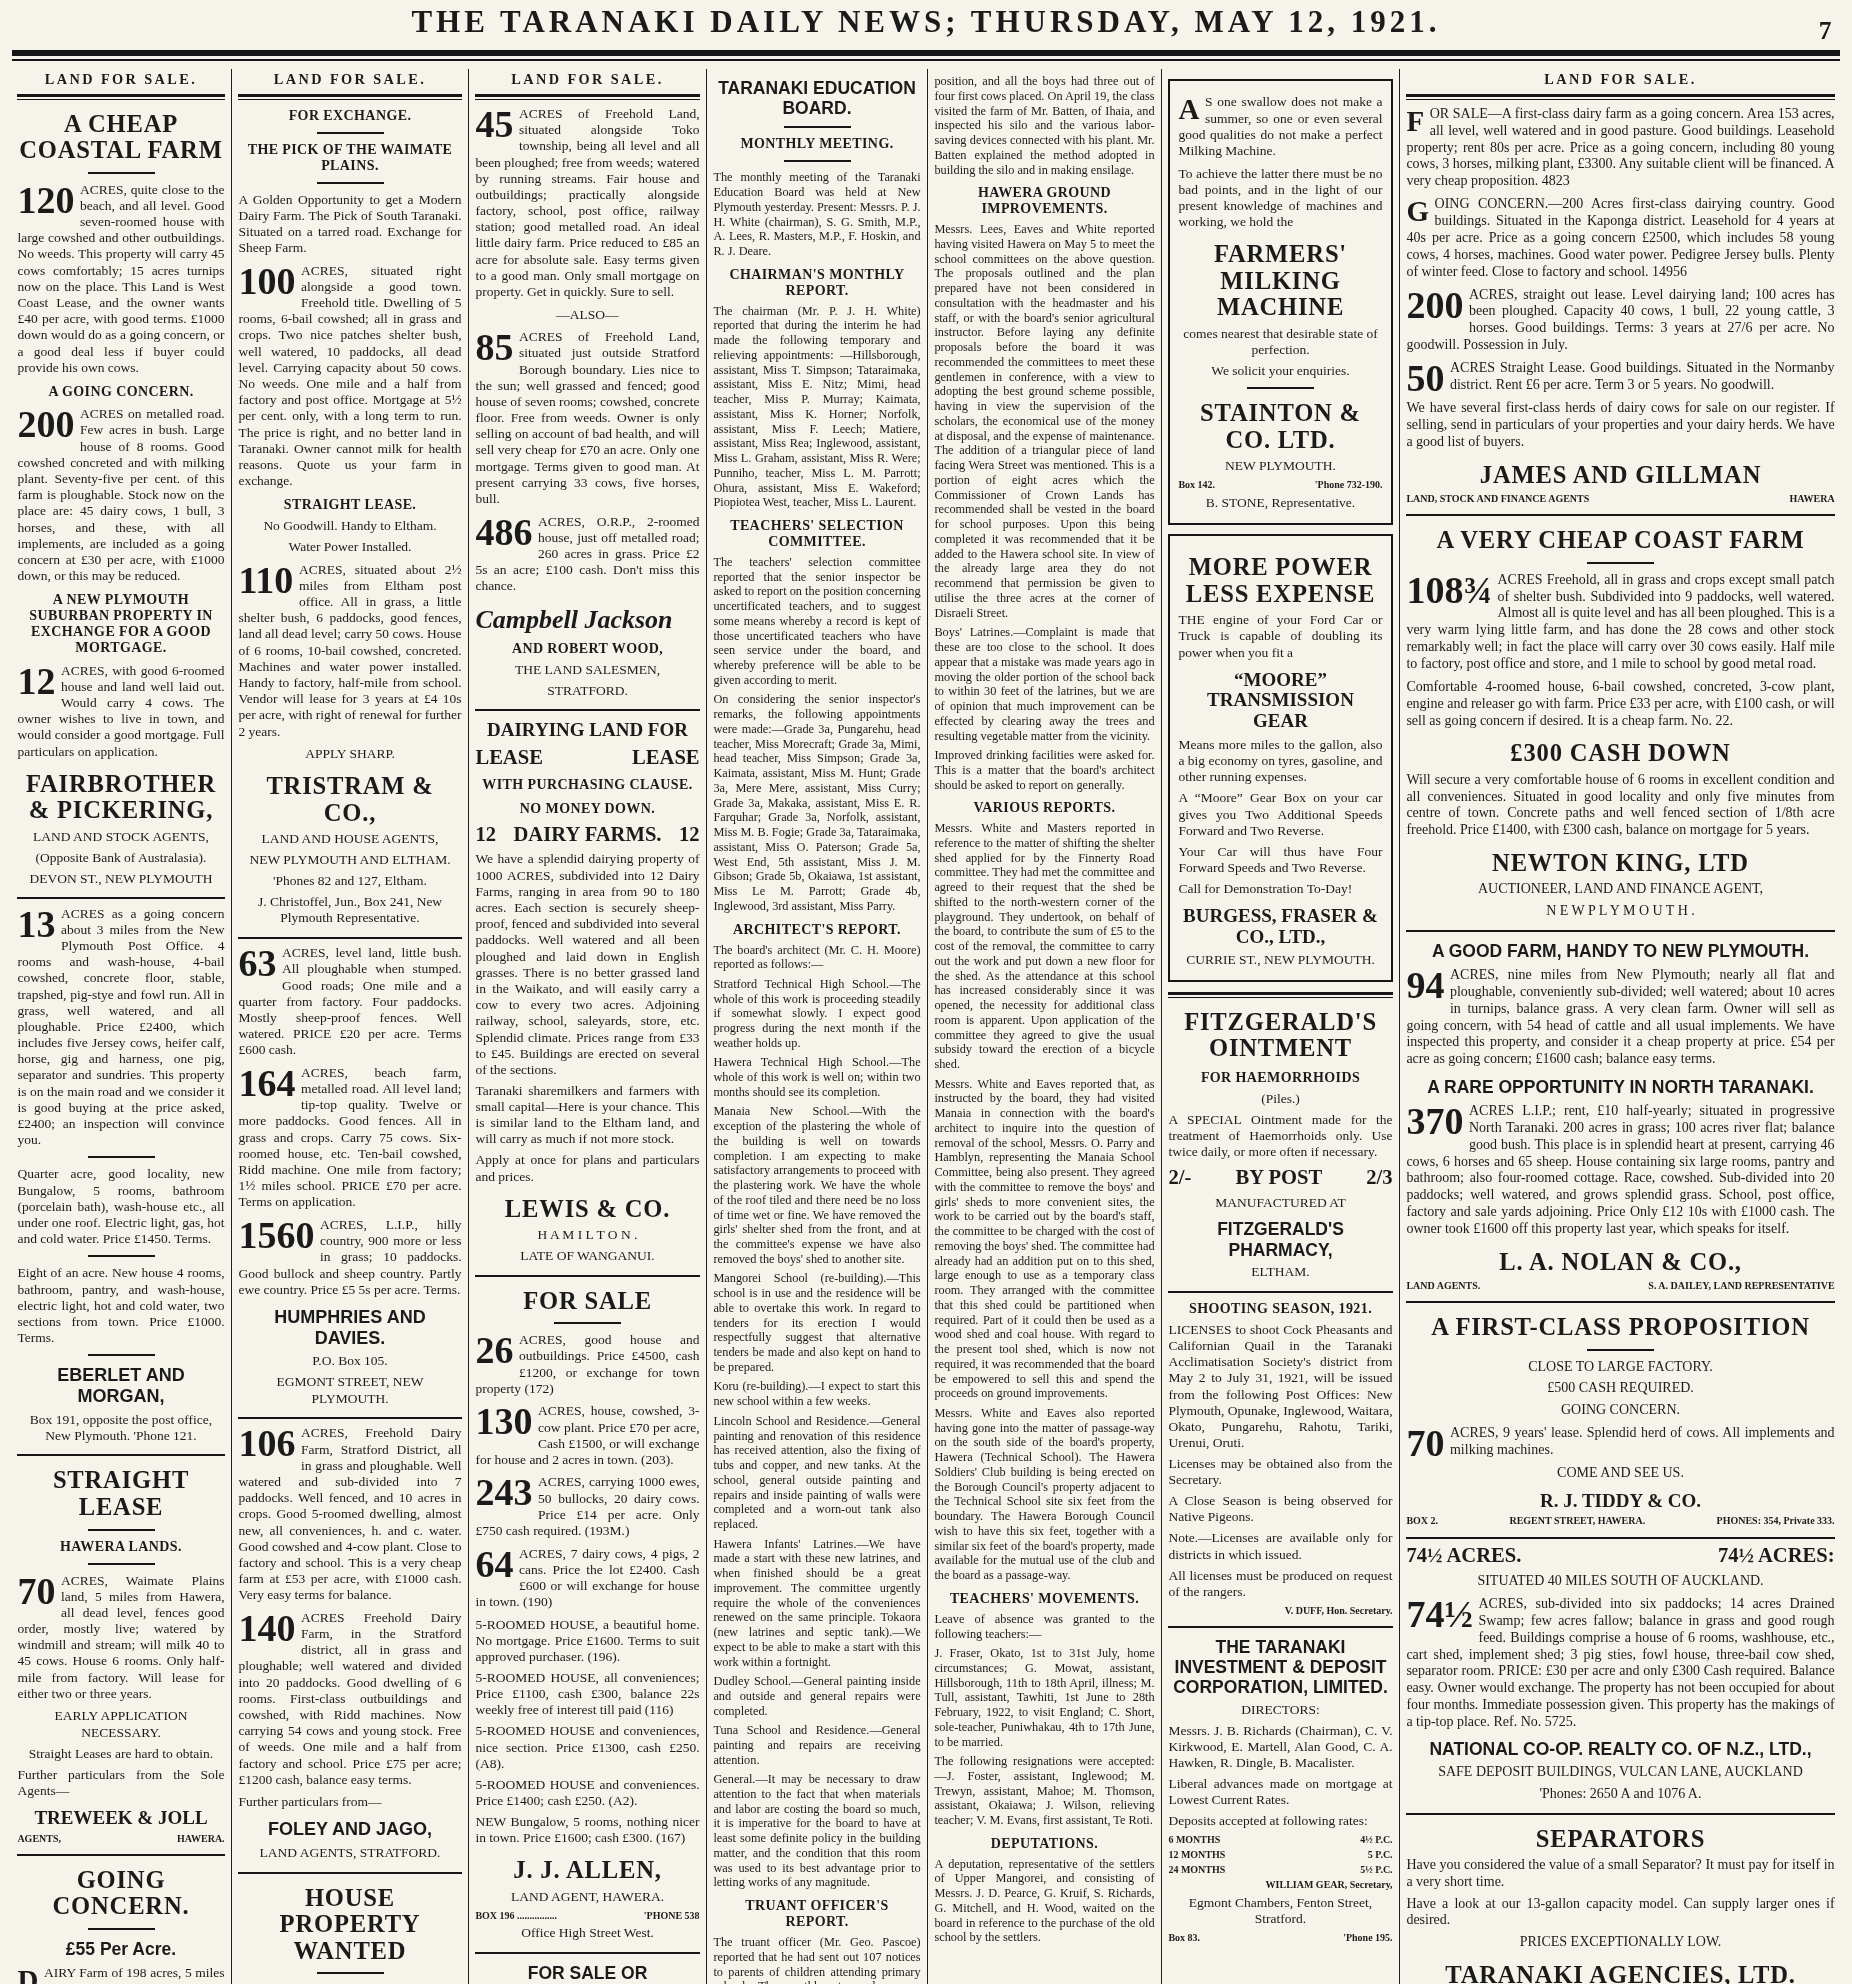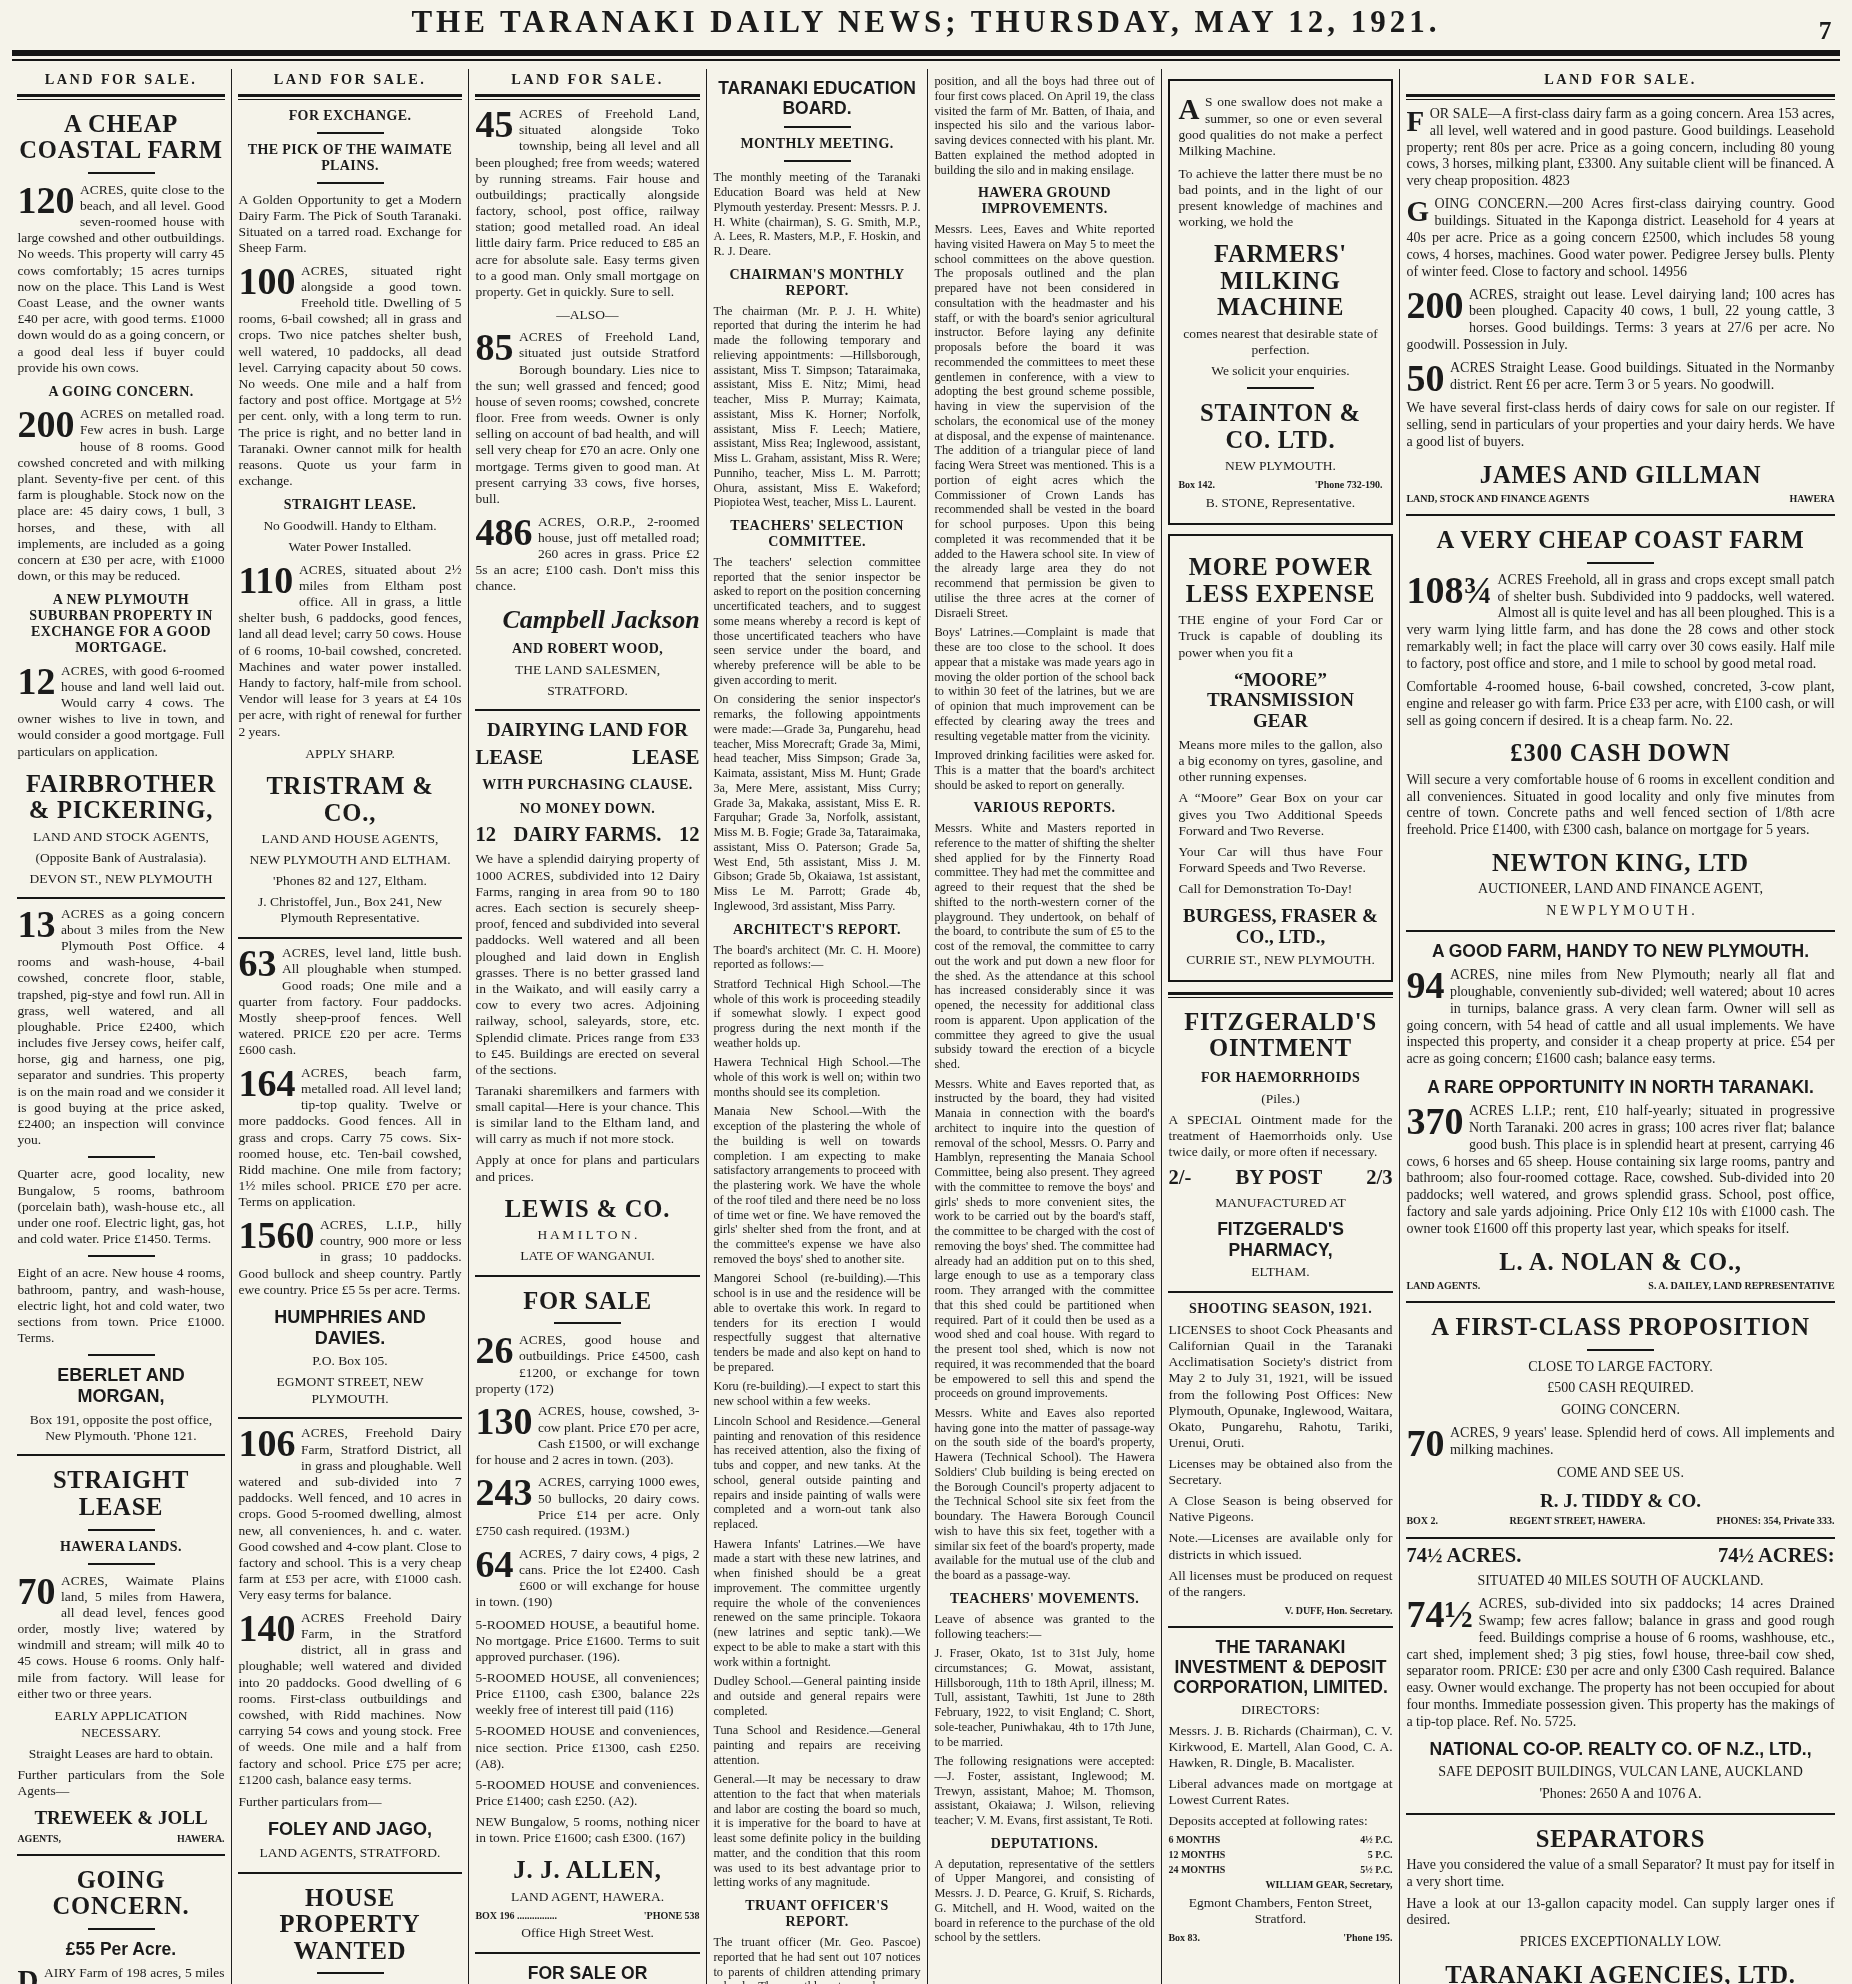--- a/index.html
+++ b/index.html
@@ -16,21 +16,21 @@
   .c1{flex:0 0 221px;} .c2{flex:0 0 237px;} .c3{flex:0 0 238px;}
   .c4{flex:0 0 221px;} .c5{flex:0 0 234px;} .c6{flex:0 0 238px;} .c7{flex:0 0 441px;}
 
   .colhead{font-size:14.3px;font-weight:bold;text-align:center;letter-spacing:2.4px;padding:1.6px 0 3.2px;}
   .drule{border-top:3.6px solid #161616;margin:2.4px 0 0.8px;}
   .drule:after{content:"";display:block;border-top:1.2px solid #161616;margin-top:2px;}
   .rule{border-top:2px solid #161616;margin:10.3px 0 5.6px;}
   .srule{width:67px;border-top:2px solid #161616;margin:8px auto;}
 
   .h1{font-size:24.6px;font-weight:bold;text-align:center;line-height:1.08;margin:11px 0 4.8px;letter-spacing:0.8px;}
-  .h1i{font-size:26px;font-weight:bold;font-style:italic;text-align:right;line-height:1.05;margin:11px 0 4px;}
+  .h1i{font-size:26px;font-weight:bold;font-style:italic;text-align:left;line-height:1.05;margin:11px 0 4px;}
   .h2{font-size:19px;font-weight:bold;text-align:center;line-height:1.1;margin:8.7px 0 4px;}
   .h2s{font-size:17.5px;font-weight:bold;text-align:center;line-height:1.15;margin:8.7px 0 4px;
        font-family:"Liberation Sans", sans-serif;}
   .h3{font-size:14px;font-weight:bold;text-align:center;margin:8px 0 4px;letter-spacing:0.4px;}
   .sans{font-size:18px;font-weight:bold;text-align:center;margin:8.7px 0 3.2px;font-family:"Liberation Sans", sans-serif;}
   .p,.pc,.pi{font-size:13.5px;line-height:1.2;text-align:justify;margin:4.8px 0;}
   .pc{text-align:center;}
   .art .p,.art .pc{font-size:12.3px;}
   .c7 .p,.c7 .pc{font-size:14px;}
   .acres{font-size:13.5px;line-height:1.2;text-align:justify;margin:6.4px 0;}

